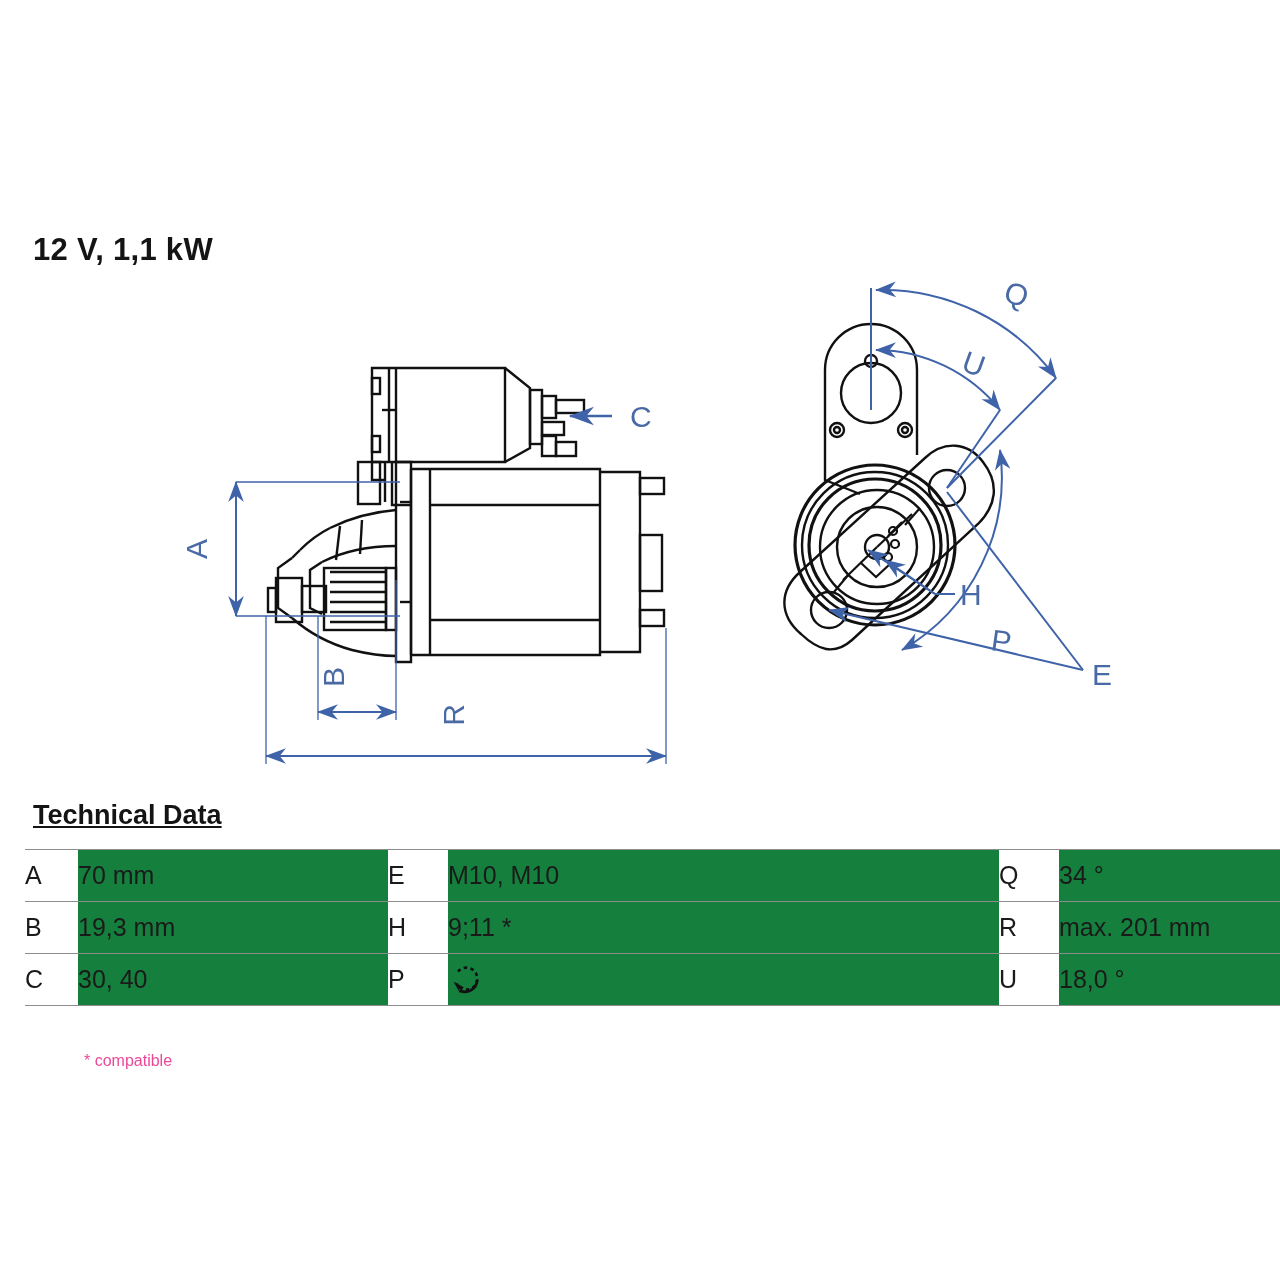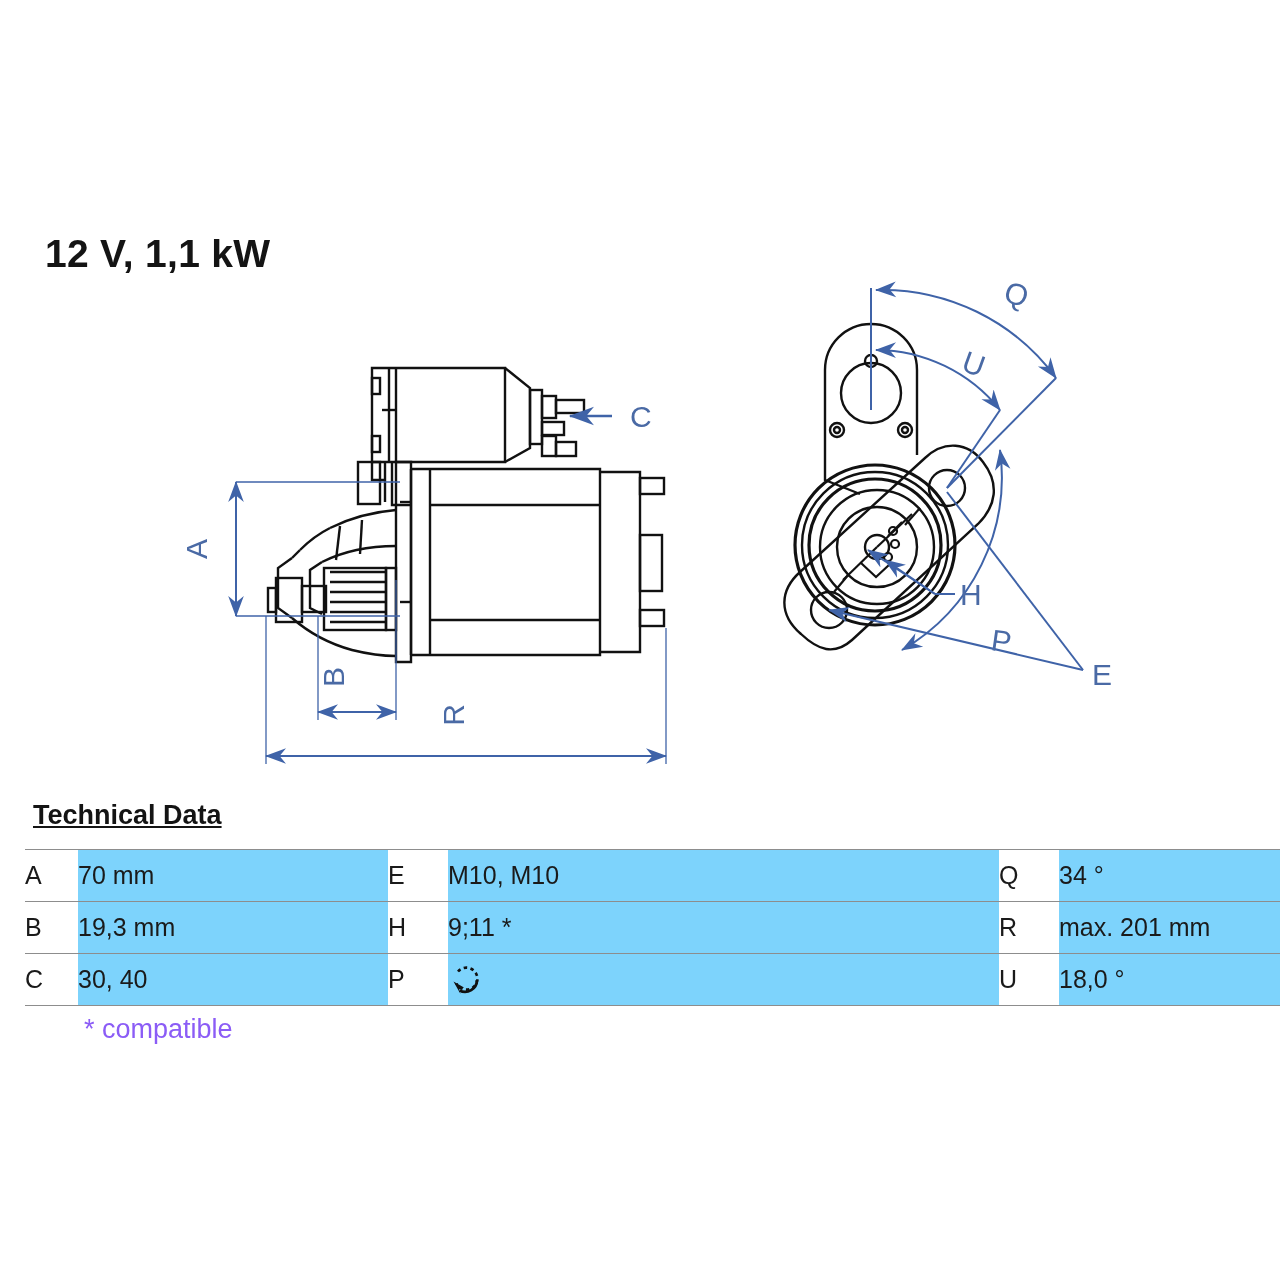--- a/index.html
+++ b/index.html
@@ -20,26 +20,25 @@
     position: relative;
     width: 1280px;
     height: 1280px;
   }
 
   
   .title {
     position: absolute;
     left: 33px;
     top: 232px;
-    font-size: 39px;
+    font-size: 31px;
     font-weight: 700;
     letter-spacing: 0.3px;
     color: #141414;
     white-space: nowrap;
-    margin-left: 12px;
   }
 
   
   .drawing-area {
     position: absolute;
     left: 0;
     top: 250px;
     width: 1280px;
     height: 540px;
   }
@@ -81,44 +80,44 @@
     vertical-align: middle;
     line-height: 1;
   }
   td.lbl {
     background: #ffffff;
     width: 53px;
     padding-left: 14px;
     font-weight: 400;
   }
   td.val {
-    background: #7dd3fc;
+    background: #15803d;
     padding-left: 14px;
     font-weight: 400;
   }
   td.val.c1 { width: 310px; }
   td.lbl.l2 { width: 60px; }
   td.val.c2 { width: 551px; }
   td.lbl.l3 { width: 60px; }
   td.val.c3 { width: 321px; }
 
   
   .rot-icon {
     display: inline-block;
     vertical-align: middle;
     width: 34px;
     height: 34px;
   }
 
   .footnote {
     position: absolute;
     left: 84px;
-    top: 1014px;
-    font-size: 27px;
-    color: #8b5cf6;
+    top: 1052px;
+    font-size: 16px;
+    color: #ec4899;
     white-space: nowrap;
   }
 
   
   .dimlabel {
     font-family: "Liberation Sans", sans-serif;
     font-size: 30px;
     fill: #4a6aa5;
   }
 </style>

